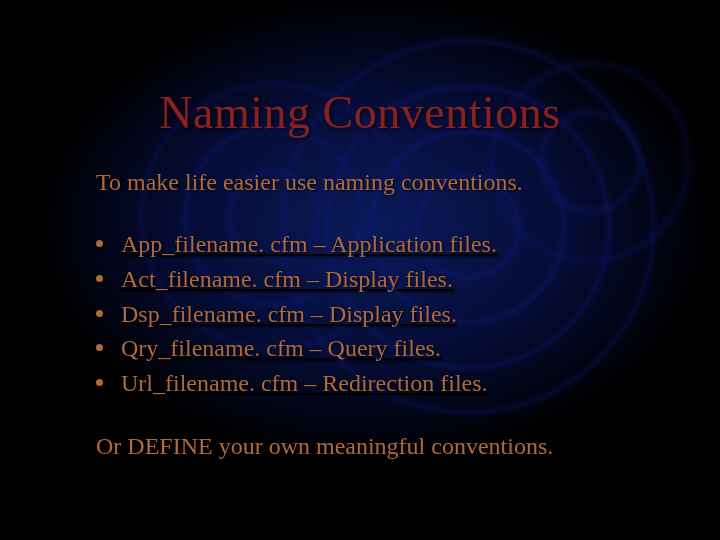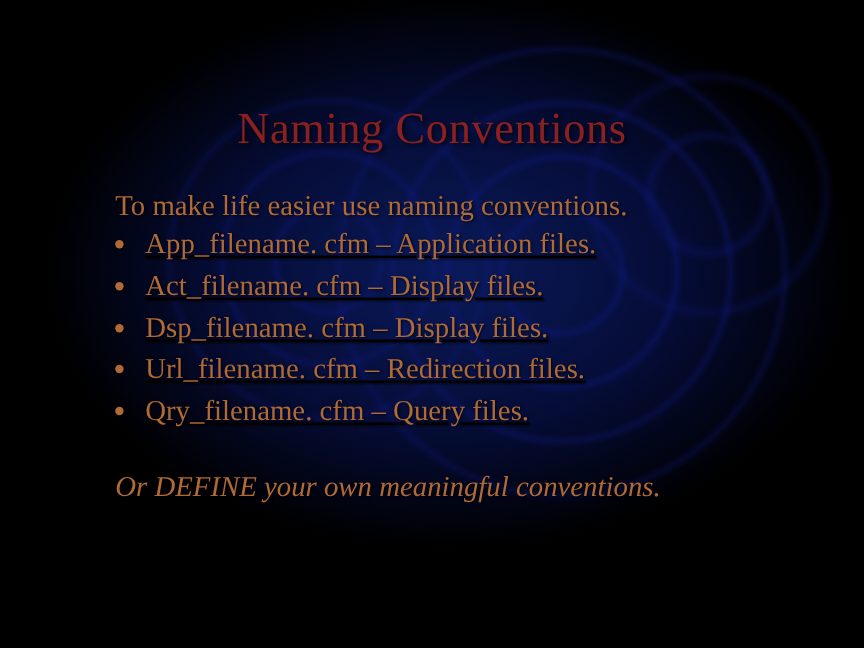--- a/index.html
+++ b/index.html
@@ -21,38 +21,38 @@
   }
   .slide {
     position: relative;
     z-index: 1;
     width: 100%;
     height: 100%;
     padding: 0 60px;
   }
   .title {
     text-align: center;
-    font-size: 37px;
+    font-size: 46px;
     font-weight: 400;
     color: #8a201f;
     text-shadow: 2px 2px 3px rgba(0,0,0,0.6);
     padding-top: 86px;
     padding-bottom: 28px;
     letter-spacing: 0.5px;
   }
   .intro, .outro {
     font-size: 24px;
     color: #b06a36;
     text-shadow: 1px 1px 2px rgba(0,0,0,0.7);
     margin-left: 36px;
     margin-right: 20px;
     line-height: 1.25;
   }
-  .intro { }
-  .outro { margin-top: 30px; font-style: italic; }
+  .intro { margin-bottom: 30px; }
+  .outro { margin-top: 30px; }
   ul.bullets {
     list-style: none;
     margin-left: 36px;
     margin-right: 20px;
     text-decoration: underline;
   }
   ul.bullets li {
     display: flex;
     align-items: flex-start;
     font-size: 24px;
@@ -91,23 +91,23 @@
     <li>
       <span class="bullet-dot"></span>
       <span>Act_filename. cfm – Display files.</span>
     </li>
     <li>
       <span class="bullet-dot"></span>
       <span>Dsp_filename. cfm – Display files.</span>
     </li>
     <li>
       <span class="bullet-dot"></span>
-      <span>Url_filename. cfm – Redirection files.</span>
+      <span>Qry_filename. cfm – Query files.</span>
     </li>
     <li>
       <span class="bullet-dot"></span>
-      <span>Qry_filename. cfm – Query files.</span>
+      <span>Url_filename. cfm – Redirection files.</span>
     </li>
   </ul>
 
   <p class="outro">Or DEFINE your own meaningful conventions.</p>
 
 </div>
 
 </body></html>

